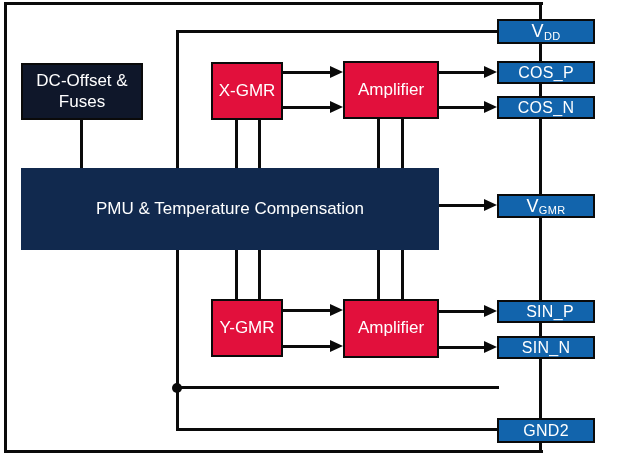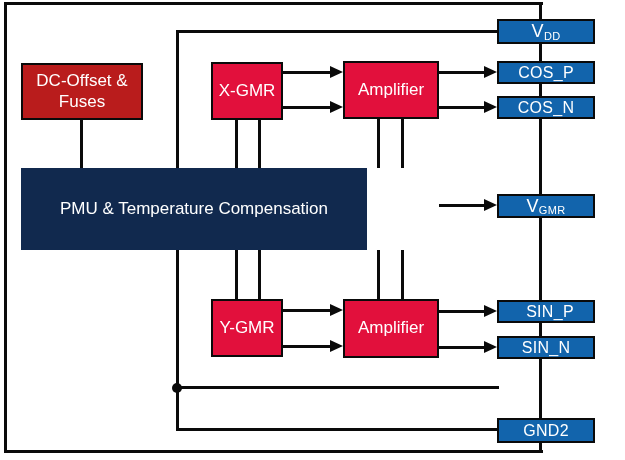--- a/index.html
+++ b/index.html
@@ -14,21 +14,21 @@
     border-left: 13px solid #0a0a0a;
     border-top: 6px solid transparent;
     border-bottom: 6px solid transparent;
   }
   .block {
     position: absolute; box-sizing: border-box;
     border: 2px solid #0a0a0a; color: #ffffff;
     display: flex; flex-direction: column; align-items: center; justify-content: center;
     text-align: center; font-size: 17px; line-height: 1.22;
   }
-  .blue { background: #b91c1c; }
+  .blue { background: #0f172a; }
   .red  { background: #E2103C; }
   .navy { background: #11294E; border: none; }
   .pin {
     position: absolute; left: 497px; width: 98px; box-sizing: border-box;
     background: #1264AC; border: 2px solid #0a0a0a; color: #ffffff;
     display: flex; align-items: center; justify-content: center;
     font-size: 16px; letter-spacing: 0.3px;
   }
   .pin .base { font-size: 18px; }
   .pin .sub { font-size: 11px; position: relative; top: 4px; }
@@ -88,21 +88,21 @@
   </div>
 
   <div class="block red" style="left:211px; top:62px; width:72px; height:58px;text-align:right;">
     <span>X-GMR</span>
   </div>
 
   <div class="block red" style="left:343px; top:61px; width:96px; height:58px;">
     <span>Amplifier</span>
   </div>
 
-  <div class="block navy" style="left:21px; top:168px; width:346px; height:82px;">
+  <div class="block navy" style="left:21px; top:168px; width:418px; height:82px;">
     <span>PMU &amp; Temperature Compensation</span>
   </div>
 
   <div class="block red" style="left:211px; top:299px; width:72px; height:58px;">
     <span>Y-GMR</span>
   </div>
 
   <div class="block red" style="left:343px; top:299px; width:96px; height:59px;">
     <span>Amplifier</span>
   </div>

